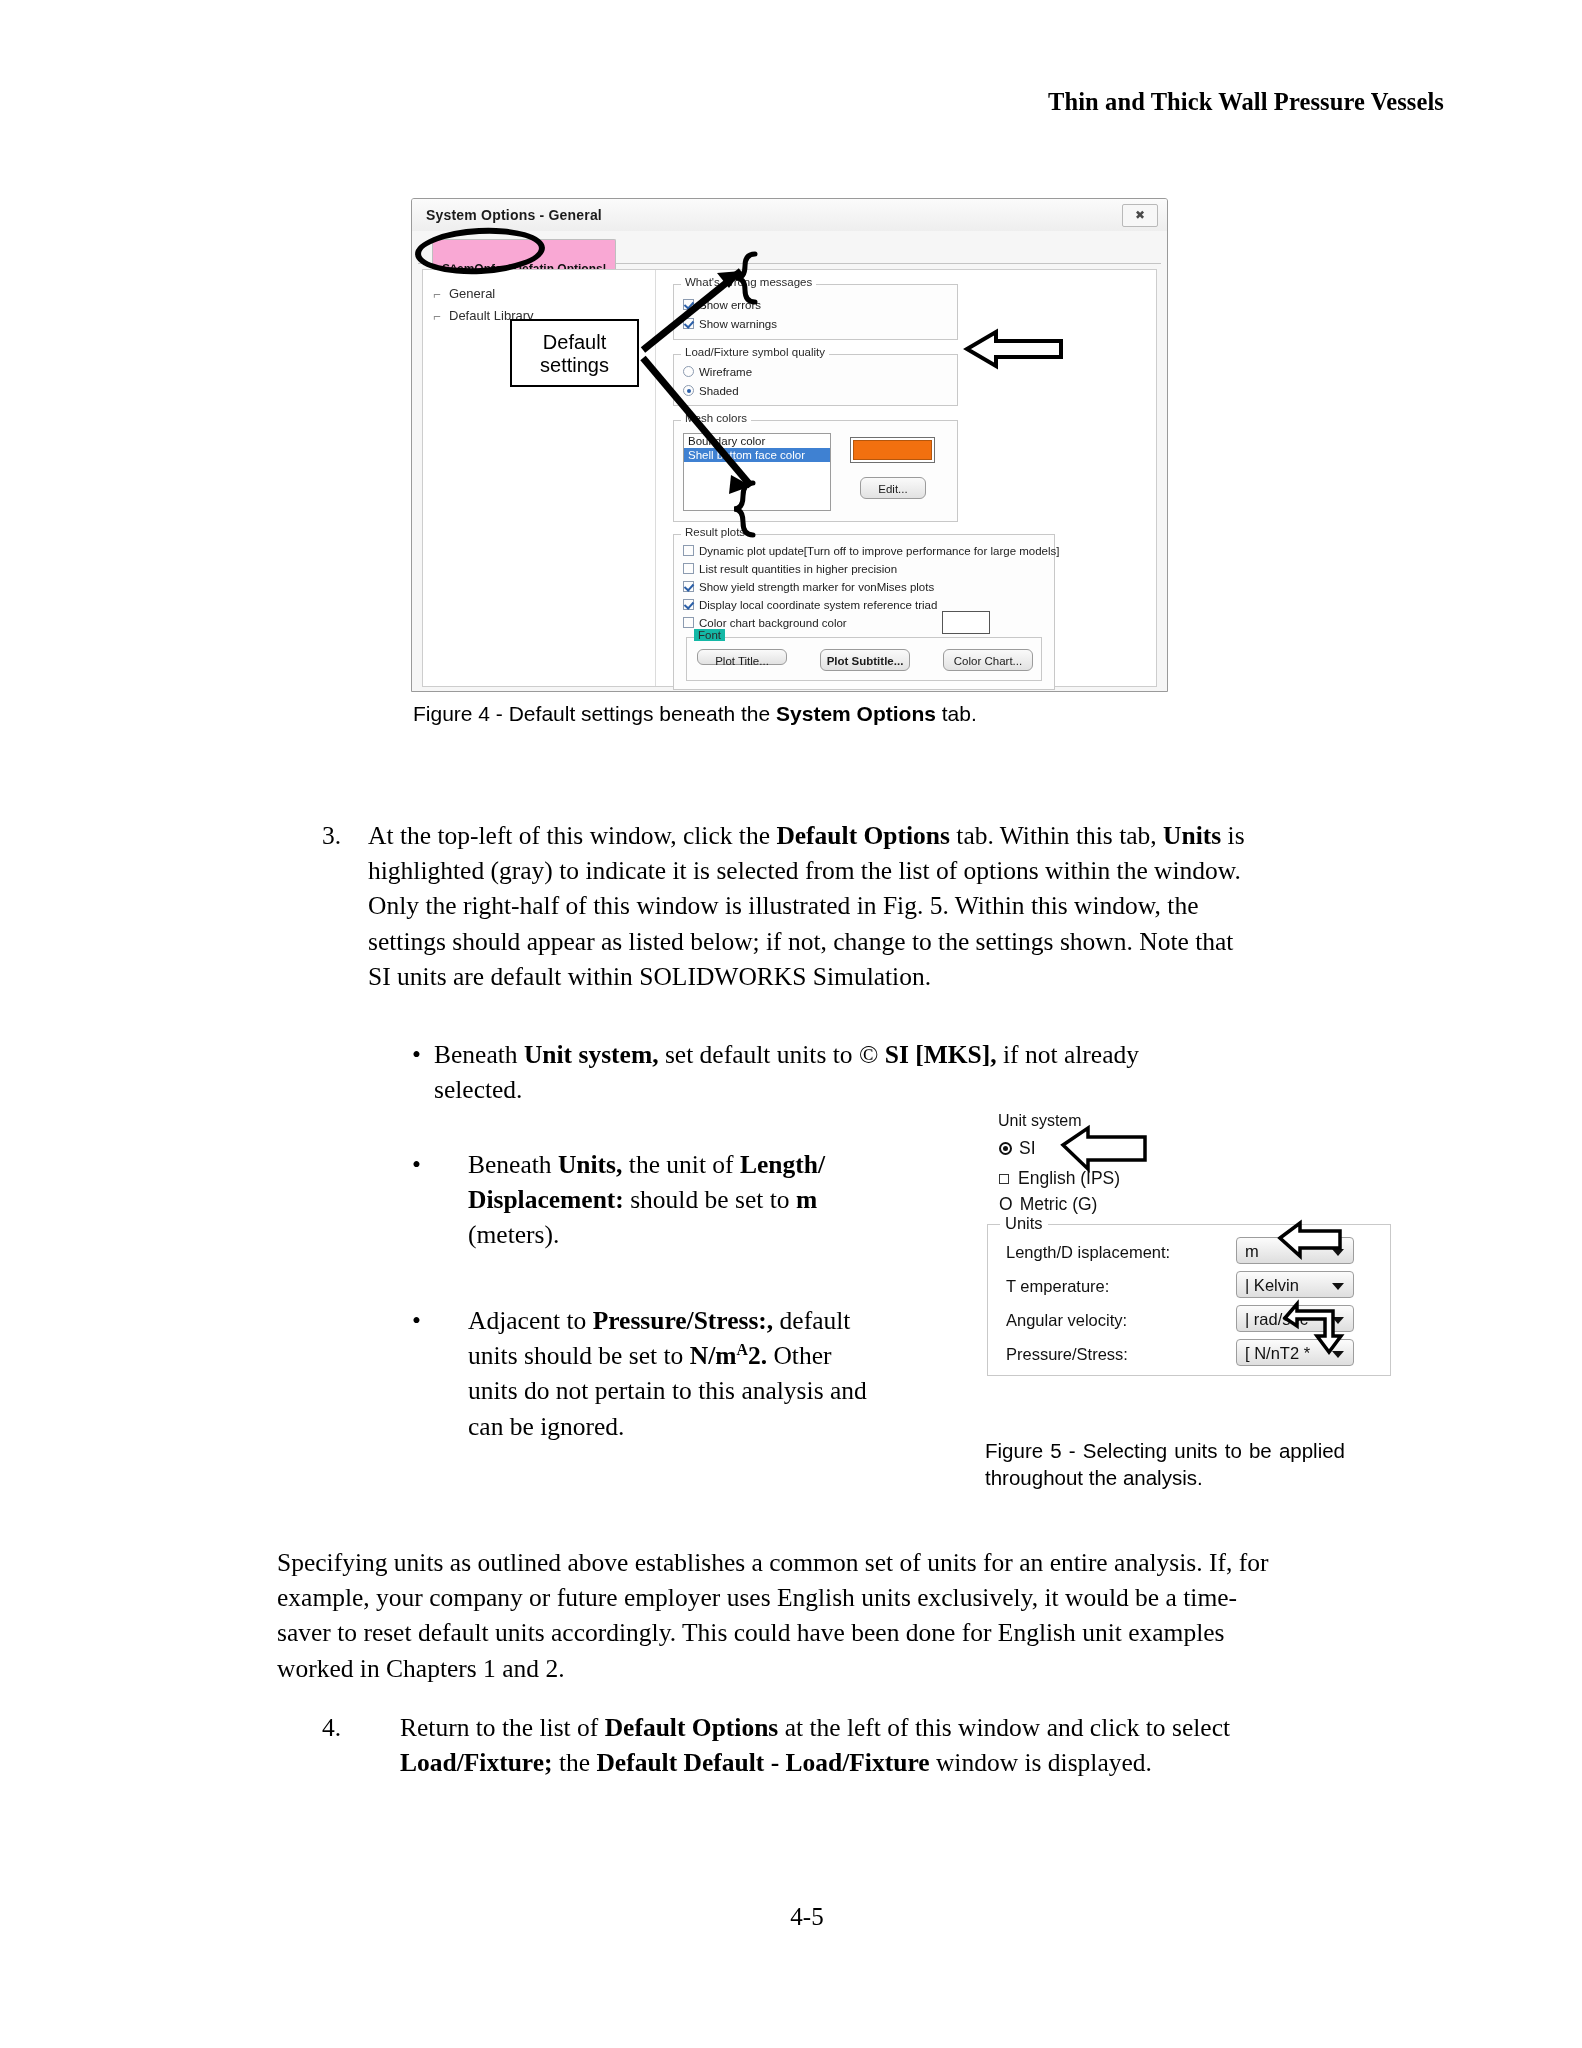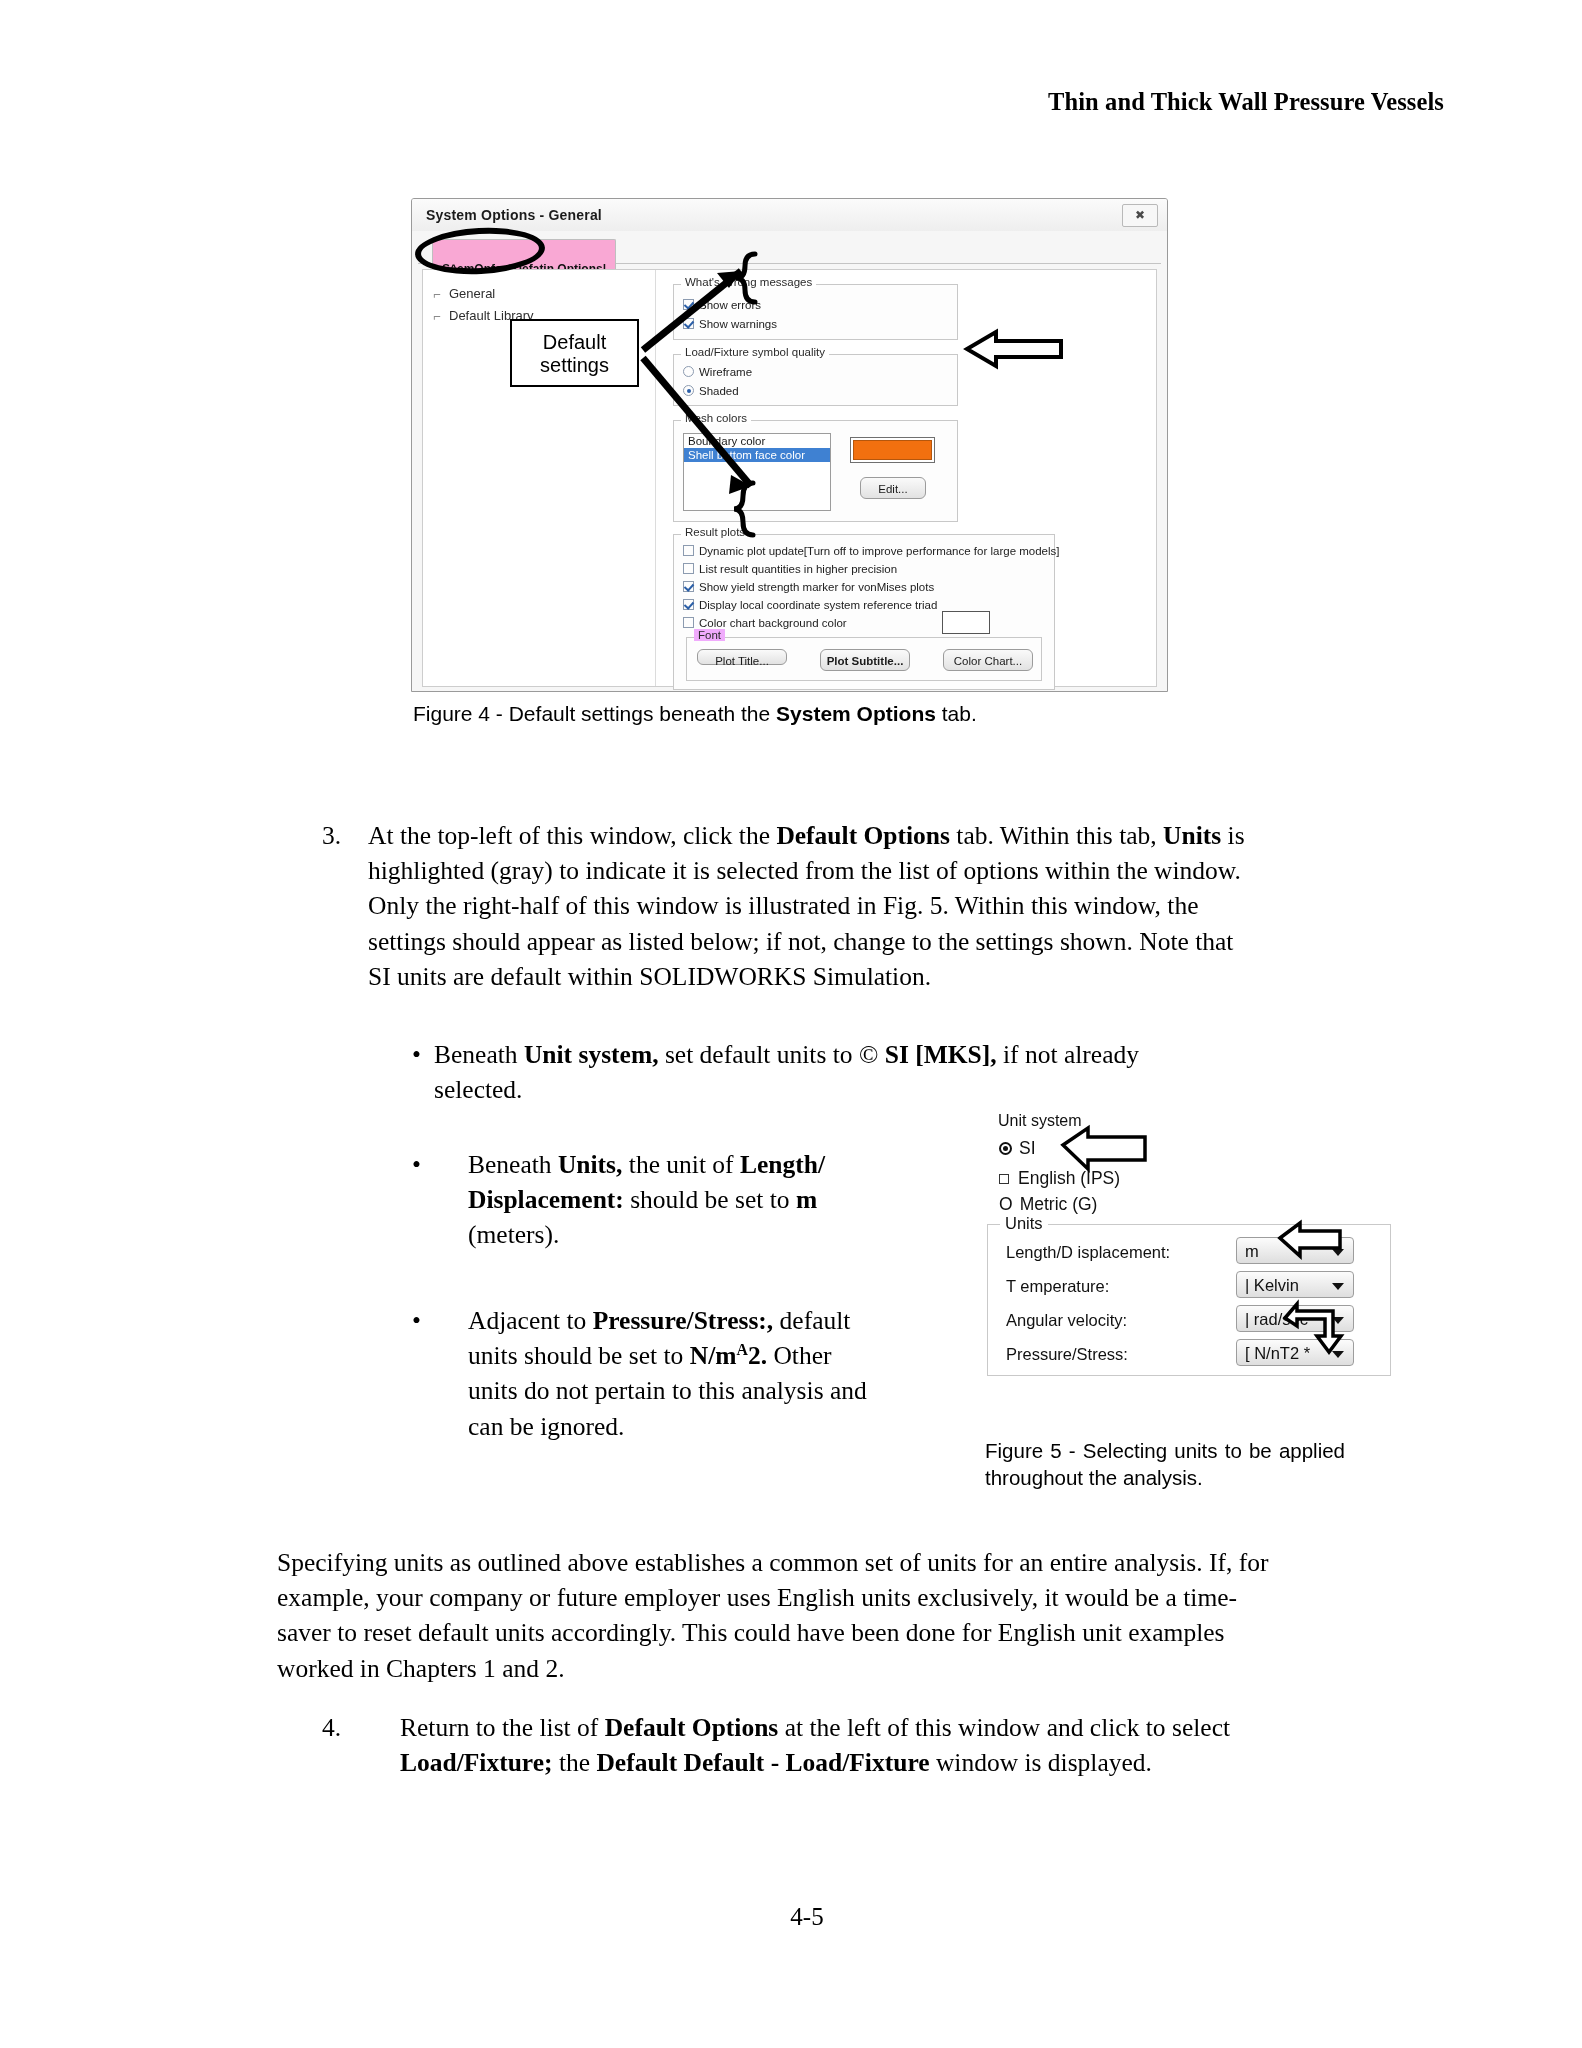--- a/index.html
+++ b/index.html
@@ -575,21 +575,21 @@
             </div>
             <div class="chk-row" style="top:64px;">
               <span class="cb on"></span><span>Display local coordinate system reference triad</span>
             </div>
             <div class="chk-row" style="top:82px;">
               <span class="cb"></span><span>Color chart background color</span>
             </div>
             <div class="white-box" style="left:268px; top:76px; width:48px; height:23px;"></div>
 
             <div class="grp" style="left:12px; top:102px; width:356px; height:44px;">
-              <span class="grp-legend" style="background:#f0abfc;">Font</span>
+              <span class="grp-legend" style="background:#14b8a6;">Font</span>
               <div class="btn" style="left:10px; top:11px; width:90px; height:16px; line-height:22px;">Plot Title...</div>
               <div class="btn" style="left:133px; top:11px; width:90px; height:22px; line-height:22px; font-weight:bold;">Plot Subtitle...</div>
               <div class="btn" style="left:256px; top:11px; width:90px; height:22px; line-height:22px;">Color Chart...</div>
             </div>
           </div>
 
         </div>
       </div>
     </div>
   </div>

